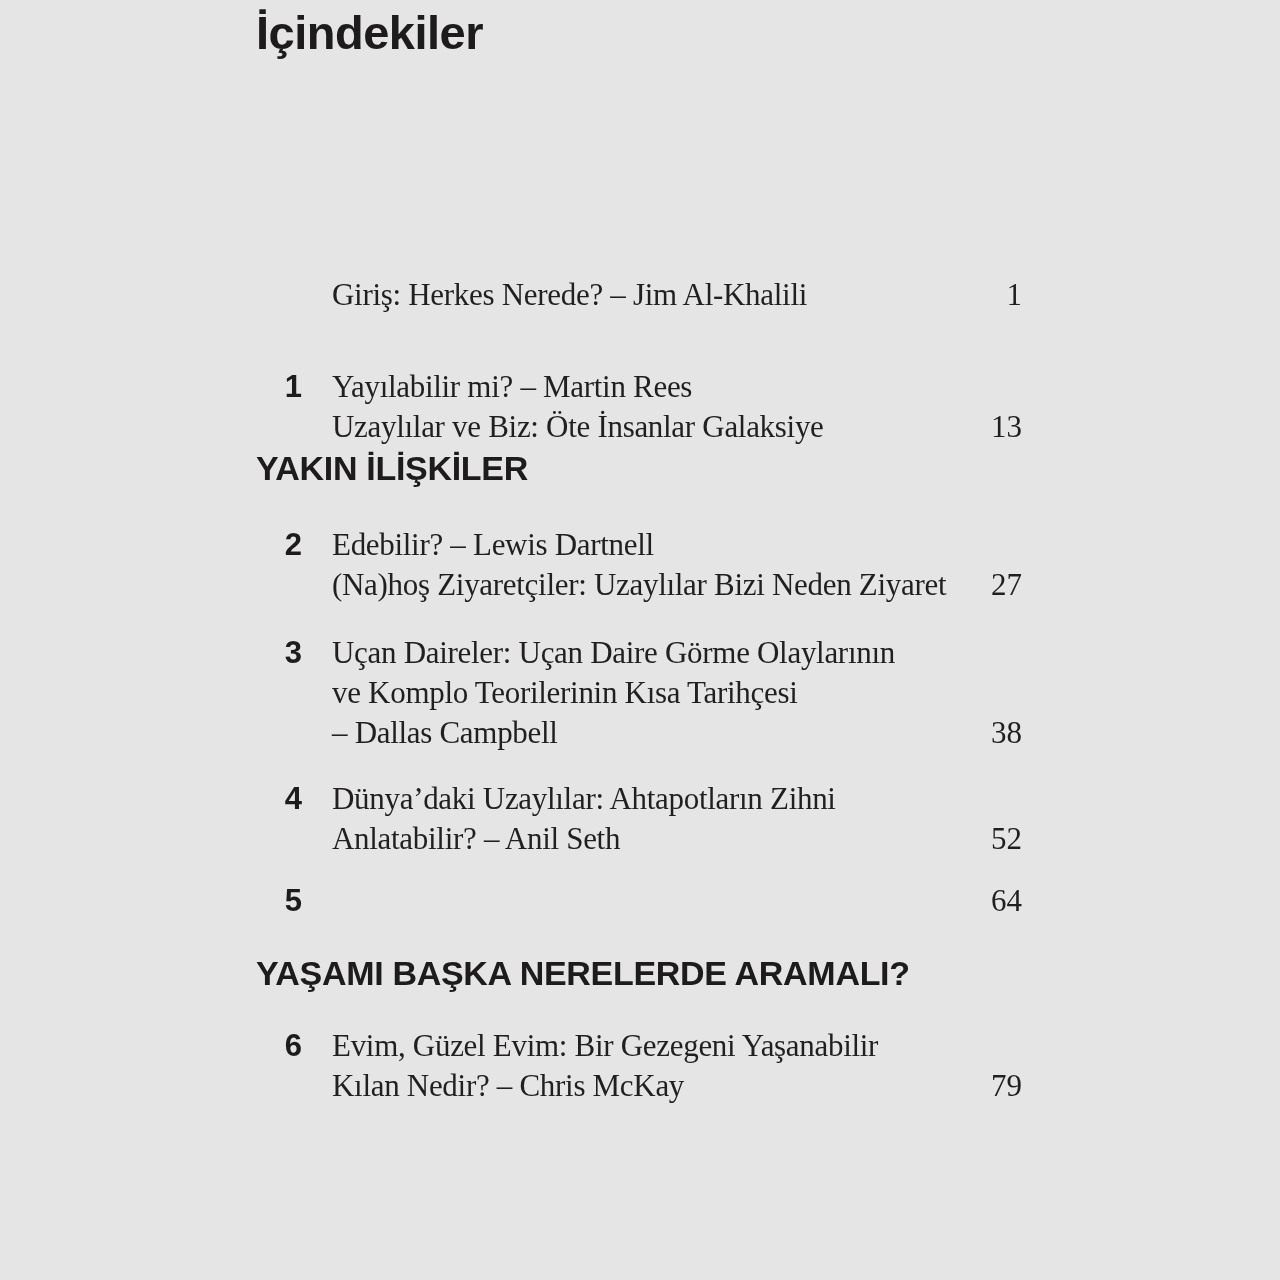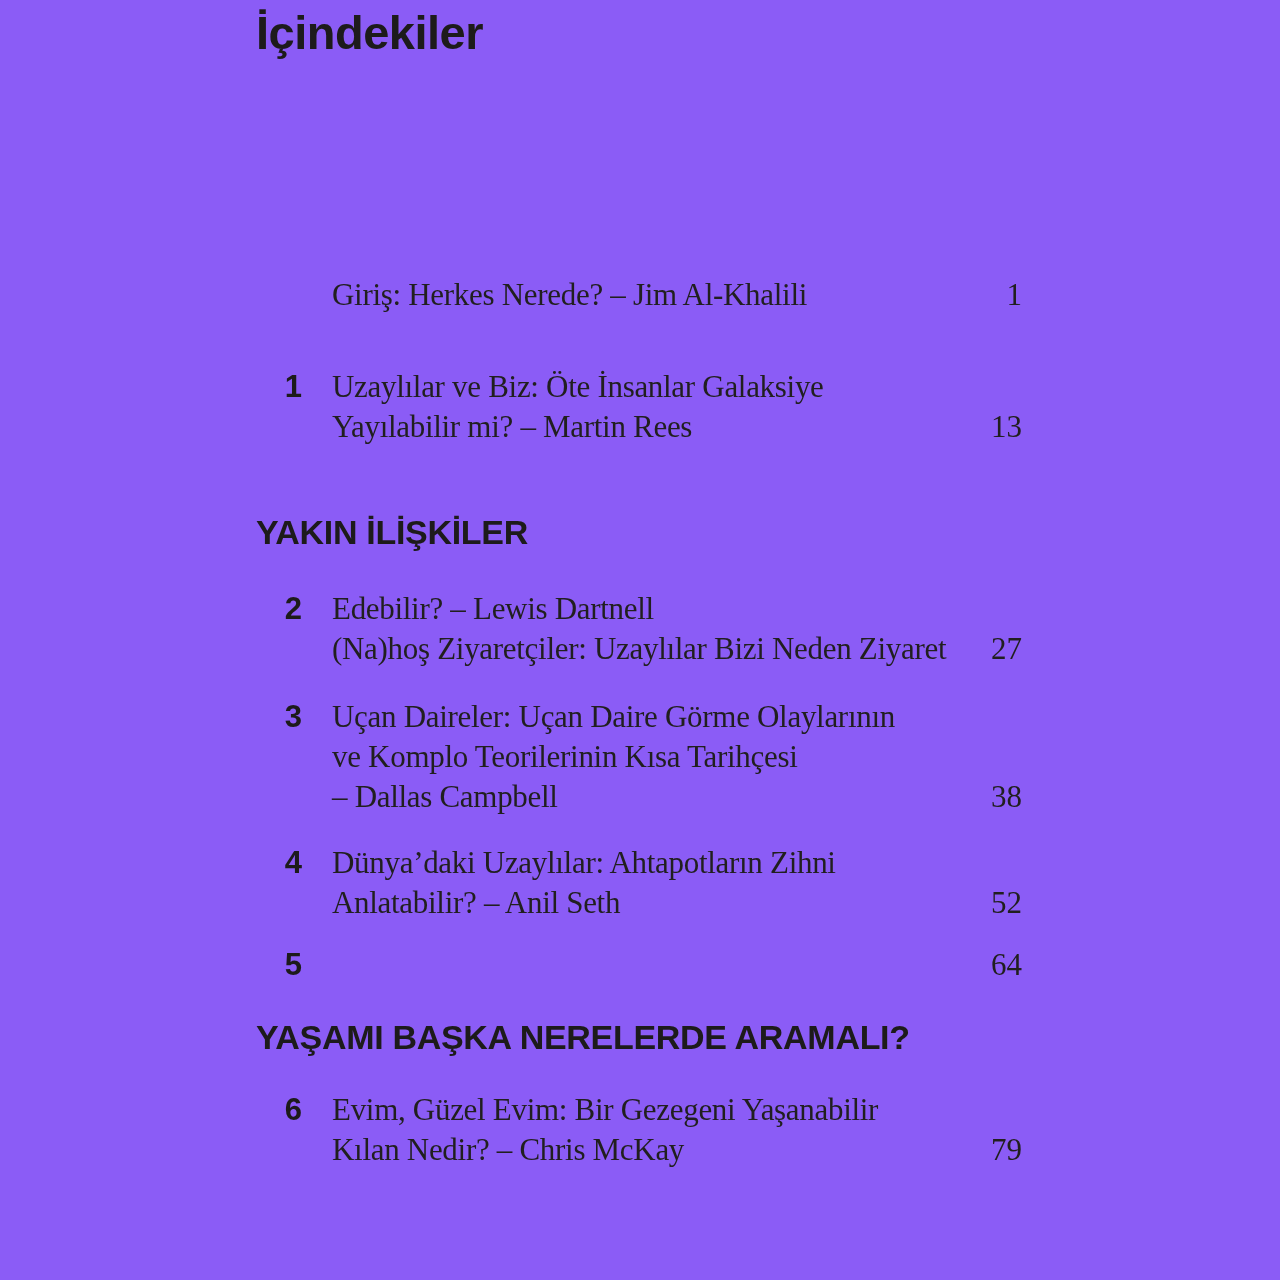--- a/index.html
+++ b/index.html
@@ -2,21 +2,21 @@
 <html lang="tr"><head>
 <meta charset="utf-8">
 <style>
   * { margin: 0; padding: 0; box-sizing: border-box; }
   html, body { background: #ffffff; }
 
   .page {
     position: relative;
     width: 1280px;
     height: 1280px;
-    background: #8b5cf6;
+    background: #e5e5e5;
     overflow: hidden;
     font-family: "Liberation Serif", serif;
     color: #211f1f;
   }
 
   .content {
     position: absolute;
     left: 256px;
     top: 0;
     width: 766px; 
@@ -73,21 +73,21 @@
     position: absolute;
     right: 0;
     bottom: 0;
     font-size: 31px;
     line-height: 40px;
   }
 
   
   .i0  { margin-top: 209px; align-items: flex-end; }
   .i1  { margin-top: 52px; }
-  .ih1 { margin-top: 64px; }
+  .ih1 { }
   .i3  { margin-top: 36px; }
   .i4  { margin-top: 28px; }
   .i5  { margin-top: 26px; }
   .i6  { margin-top: 22px; }
   .ih2 { margin-top: 31px; }
   .i8  { margin-top: 32px; }
 </style>
 </head>
 <body>
 
@@ -100,22 +100,22 @@
       <span class="num"></span>
       <div class="lines">
         <div class="line">Giriş: Herkes Nerede? – Jim Al-Khalili</div>
       </div>
       <span class="pg">1</span>
     </div>
 
     <div class="entry i1">
       <span class="num">1</span>
       <div class="lines">
+        <div class="line">Yayılabilir mi? – Martin Rees</div>
         <div class="line">Uzaylılar ve Biz: Öte İnsanlar Galaksiye</div>
-        <div class="line">Yayılabilir mi? – Martin Rees</div>
       </div>
       <span class="pg">13</span>
     </div>
 
     <div class="section-heading ih1">YAKIN İLİŞKİLER</div>
 
     <div class="entry i3">
       <span class="num">2</span>
       <div class="lines">
         <div class="line">Edebilir? – Lewis Dartnell</div>

